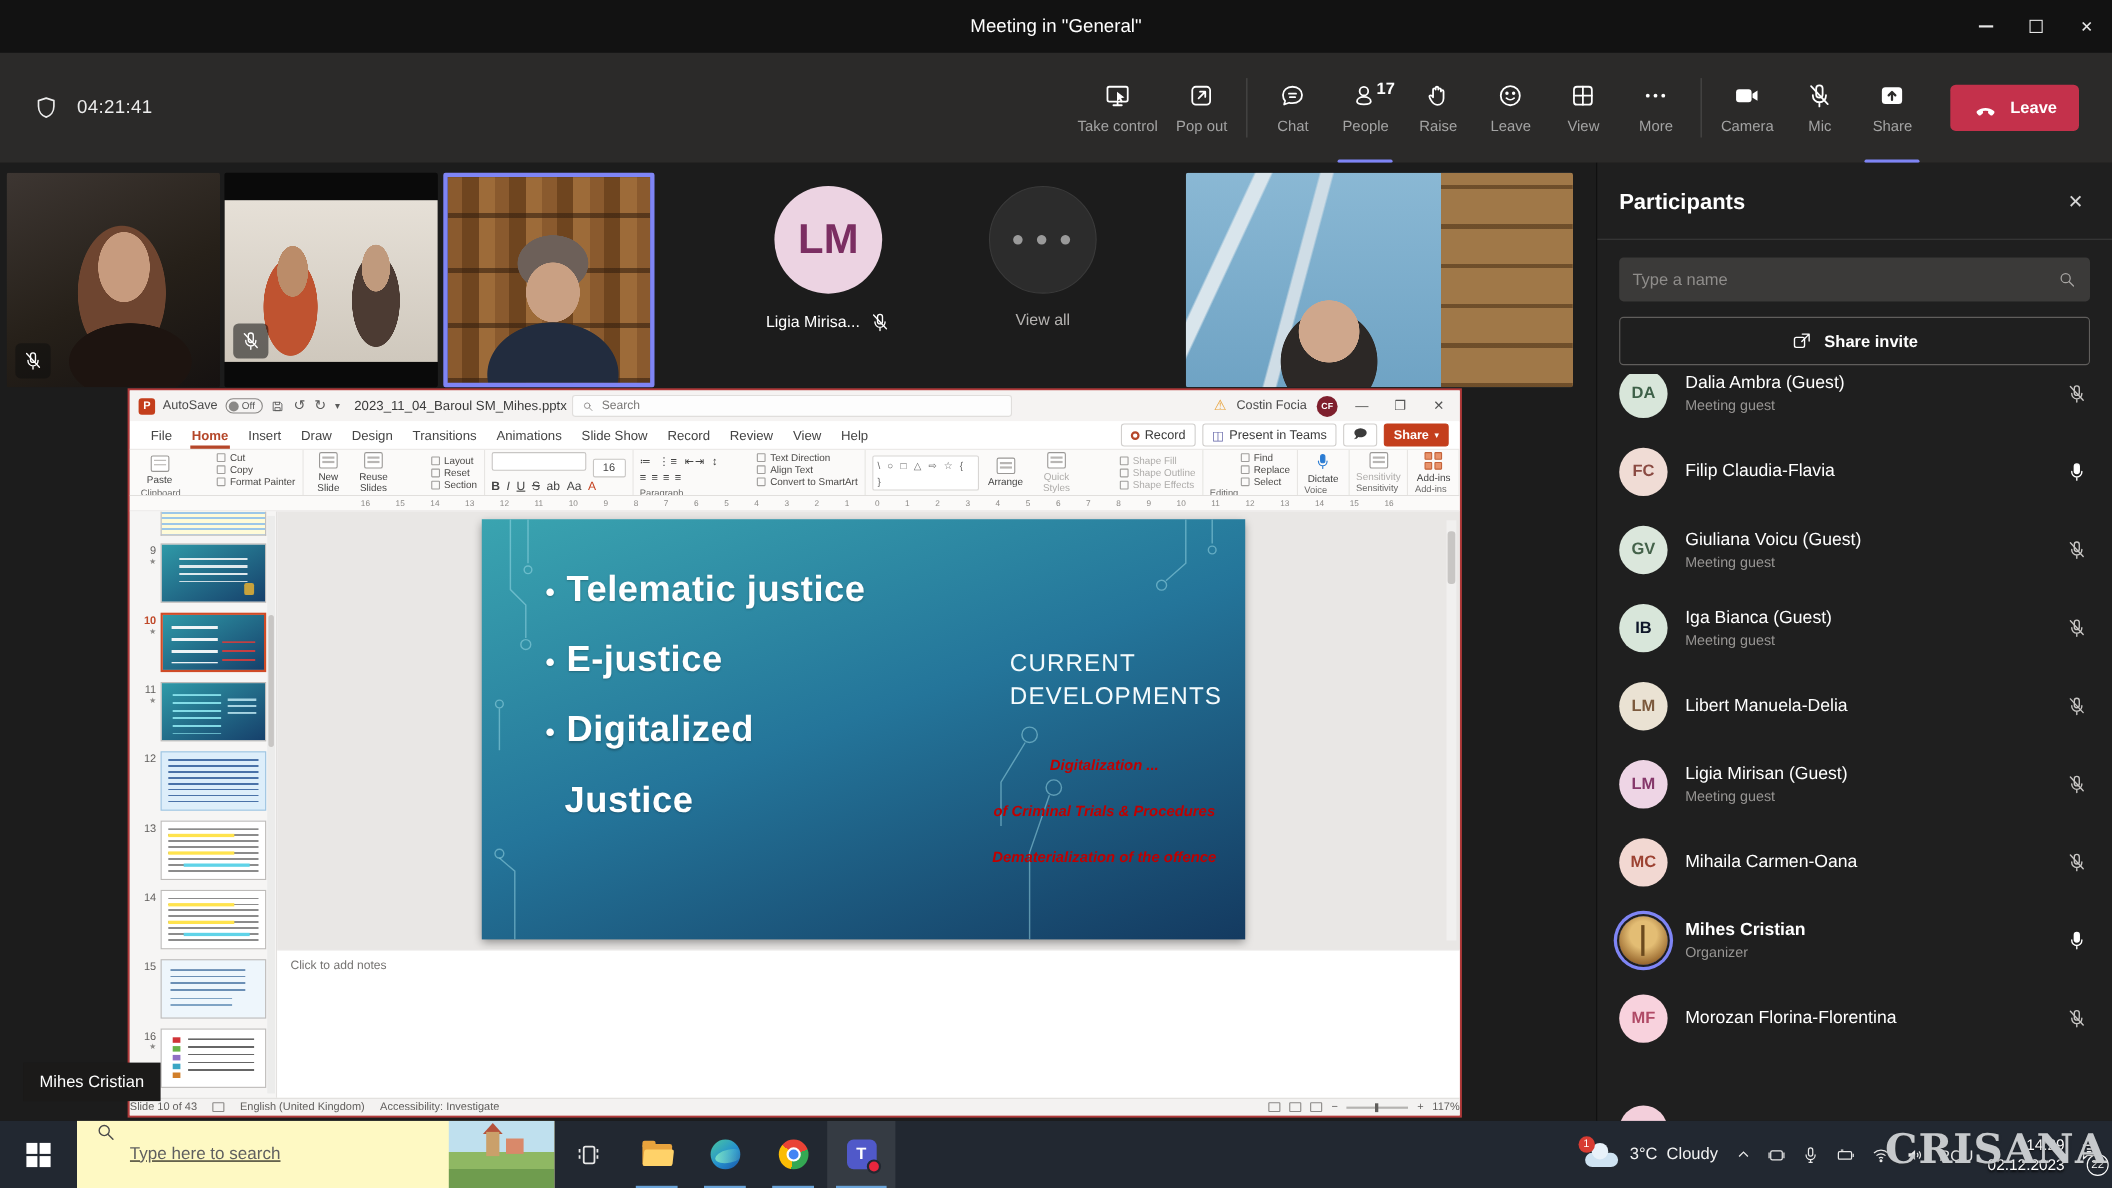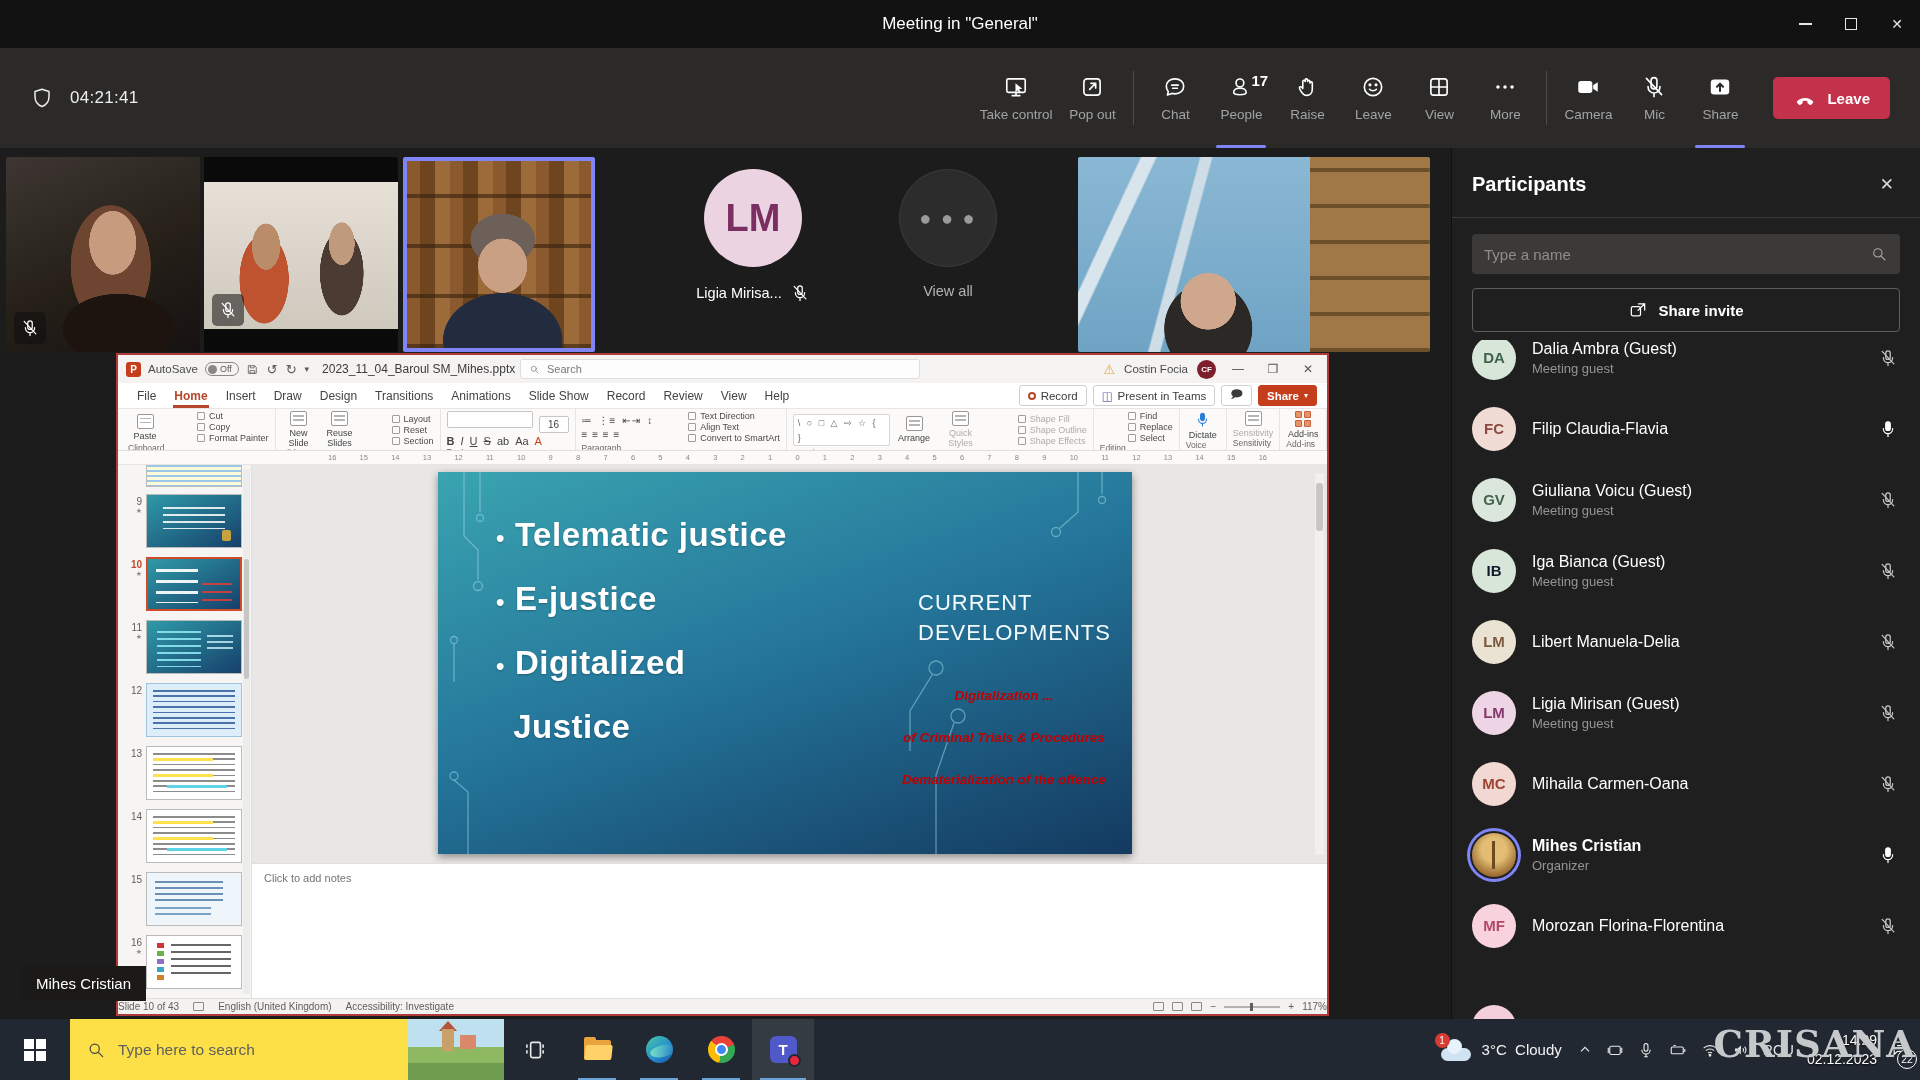--- a/index.html
+++ b/index.html
@@ -242,22 +242,22 @@
   .p-mic.on { color:#fff; }
   .p-partial { position:absolute; left:20px; bottom:-30px; width:44px; height:44px; border-radius:50%;
     background:#f3cfdb; }
 
   
   .taskbar { position:absolute; left:0; top:1019px; width:1920px; height:61px; background:#222831;
     display:flex; align-items:stretch; z-index:40; }
   .tb-start { width:70px; display:flex; align-items:center; justify-content:center; }
   .win-logo { display:grid; grid-template-columns:10px 10px; grid-template-rows:10px 10px; gap:2px; }
   .win-logo i { background:#fff; }
-  .tb-search { width:434px; background:#fde047; display:flex; align-items:center; gap:12px;
-    padding:0 0 0 16px; position:relative; overflow:hidden; }
+  .tb-search { width:434px; background:#fef9c3; display:flex; gap:12px;
+    padding:0 0 0 16px; position:relative; overflow:hidden;text-decoration:underline; }
   .tb-search .mag { color:#4a4a4a; }
   .tb-search input { flex:1; border:none; outline:none; background:transparent; font-size:15.5px;
     color:#444; font-family:inherit; }
   .tb-search input::placeholder { color:#5f5f5f; }
   .search-img { width:96px; height:61px; flex:none; position:relative;
     background:linear-gradient(#bfe0ee 0 46%, #8fb863 46% 72%, #6f9c4e 72% 100%); }
   .search-img .castle { position:absolute; left:34px; top:10px; width:12px; height:22px; background:#caa06a; }
   .search-img .roof { position:absolute; left:31px; top:2px; width:0; height:0;
     border-left:9px solid transparent; border-right:9px solid transparent; border-bottom:10px solid #b5533c; }
   .search-img .church { position:absolute; left:52px; top:16px; width:16px; height:14px; background:#d9896a; }

